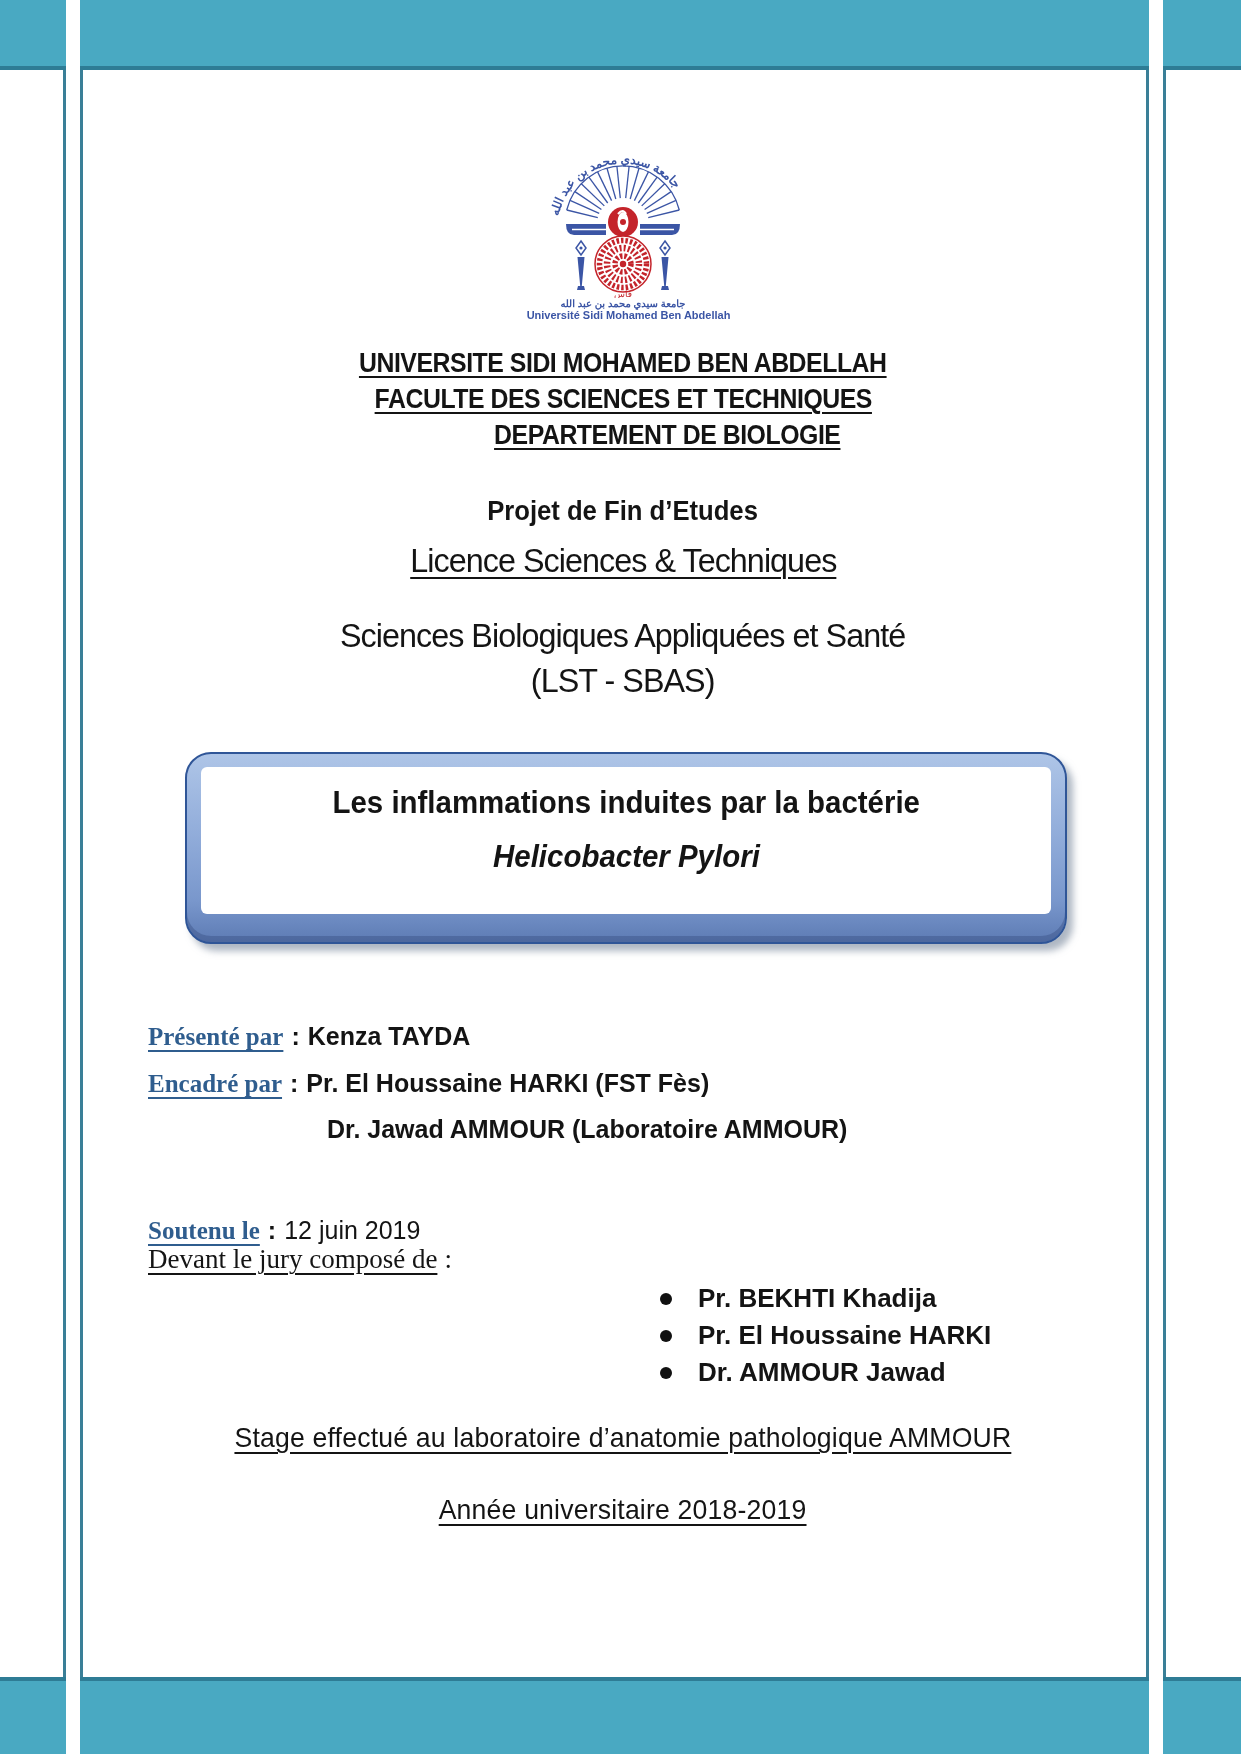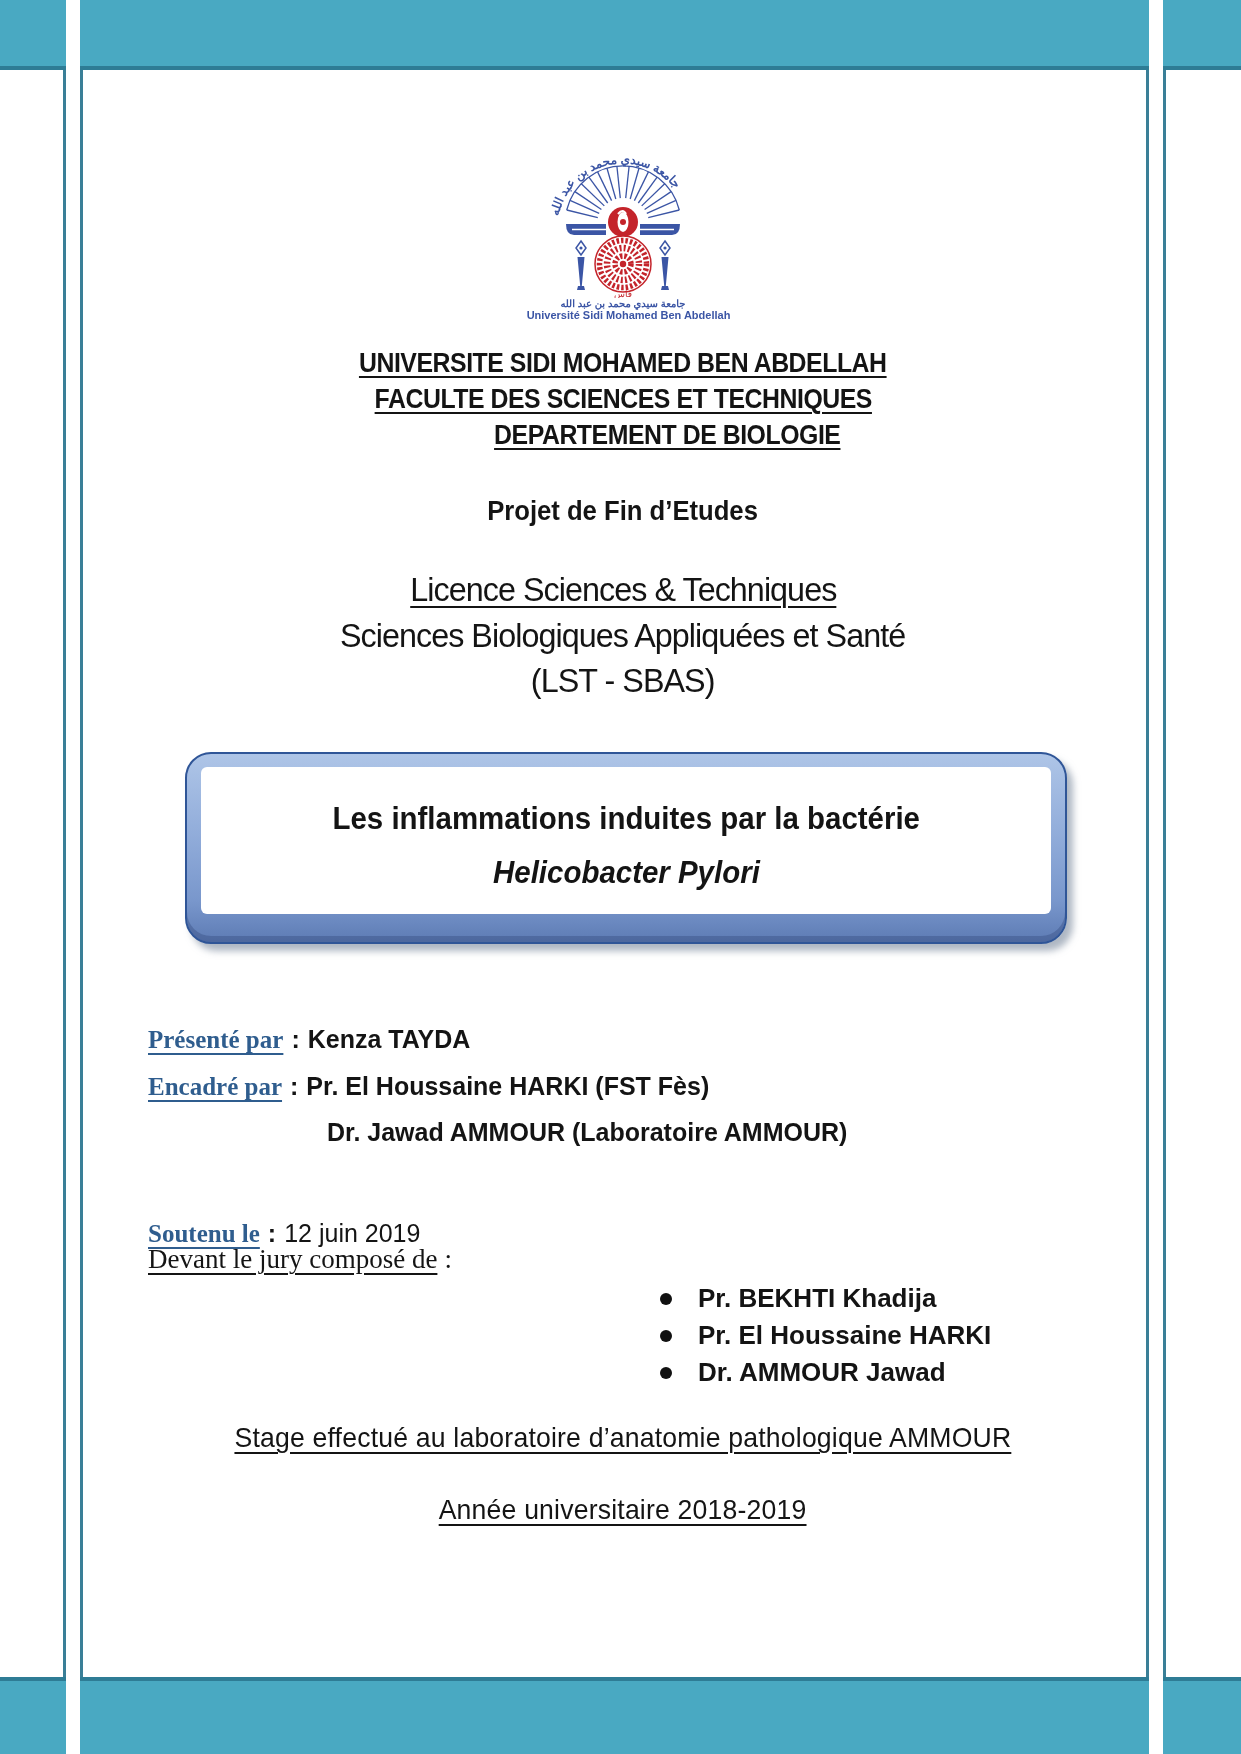--- a/index.html
+++ b/index.html
@@ -33,38 +33,38 @@
   .logo-caption{font-size:11px;line-height:13px;color:#3b55a5;font-weight:bold;margin-left:11px;}
 
   .univ-line{font-size:27px;font-weight:600;letter-spacing:-0.5px;}
   .univ-1{top:348px;}
   .univ-2{top:384px;}
   .univ-3{top:420px;padding-left:44px;}
 
   .project-type{top:496px;font-size:27px;font-weight:bold;}
 
   .degree{font-size:34px;font-weight:400;letter-spacing:-1px;}
-  .degree-1{top:570px;}
+  .degree-1{top:541px;}
   .degree-2{top:616px;}
   .degree-3{top:661px;}
 
   .title-box{
     position:absolute;left:102px;top:752px;width:878px;height:188px;
     border:2px solid #2f5597;border-radius:26px;
     background:linear-gradient(180deg,#aec5e7 0%,#93aedb 40%,#7997cc 78%,#5d7bb4 100%);
     box-shadow:6px 7px 7px rgba(120,135,155,0.6), inset 0 -6px 0 rgba(40,60,110,0.30);
   }
   .title-inner{
     position:absolute;left:14px;right:14px;top:13px;bottom:28px;
     background:#ffffff;border-radius:6px;text-align:center;
   }
-  .title-line1{margin-top:32px;font-size:31px;font-weight:bold;line-height:40px;}
+  .title-line1{margin-top:16px;font-size:31px;font-weight:bold;line-height:40px;}
   .title-line2{margin-top:14px;font-size:31px;font-weight:bold;font-style:italic;line-height:40px;}
 
-  .credit-row{position:absolute;left:65px;font-size:25px;line-height:34px;white-space:nowrap;}
+  .credit-row{position:absolute;left:65px;font-size:25px;line-height:28px;white-space:nowrap;}
   .row-presented{top:1022px;}
   .row-supervised{top:1069px;}
   .row-supervised2{top:1115px;left:244px;font-weight:bold;font-size:25px;}
   .row-defended{top:1178px;margin-top:38px;}
   .label-blue{font-family:"Liberation Serif",serif;font-weight:bold;color:#2f5d8e;
     text-decoration:underline;text-decoration-thickness:2px;text-underline-offset:5px;}
   .sep{font-weight:bold;margin:0 8px;}
   .value-bold{font-weight:bold;}
   .value-reg{font-weight:normal;}
 

